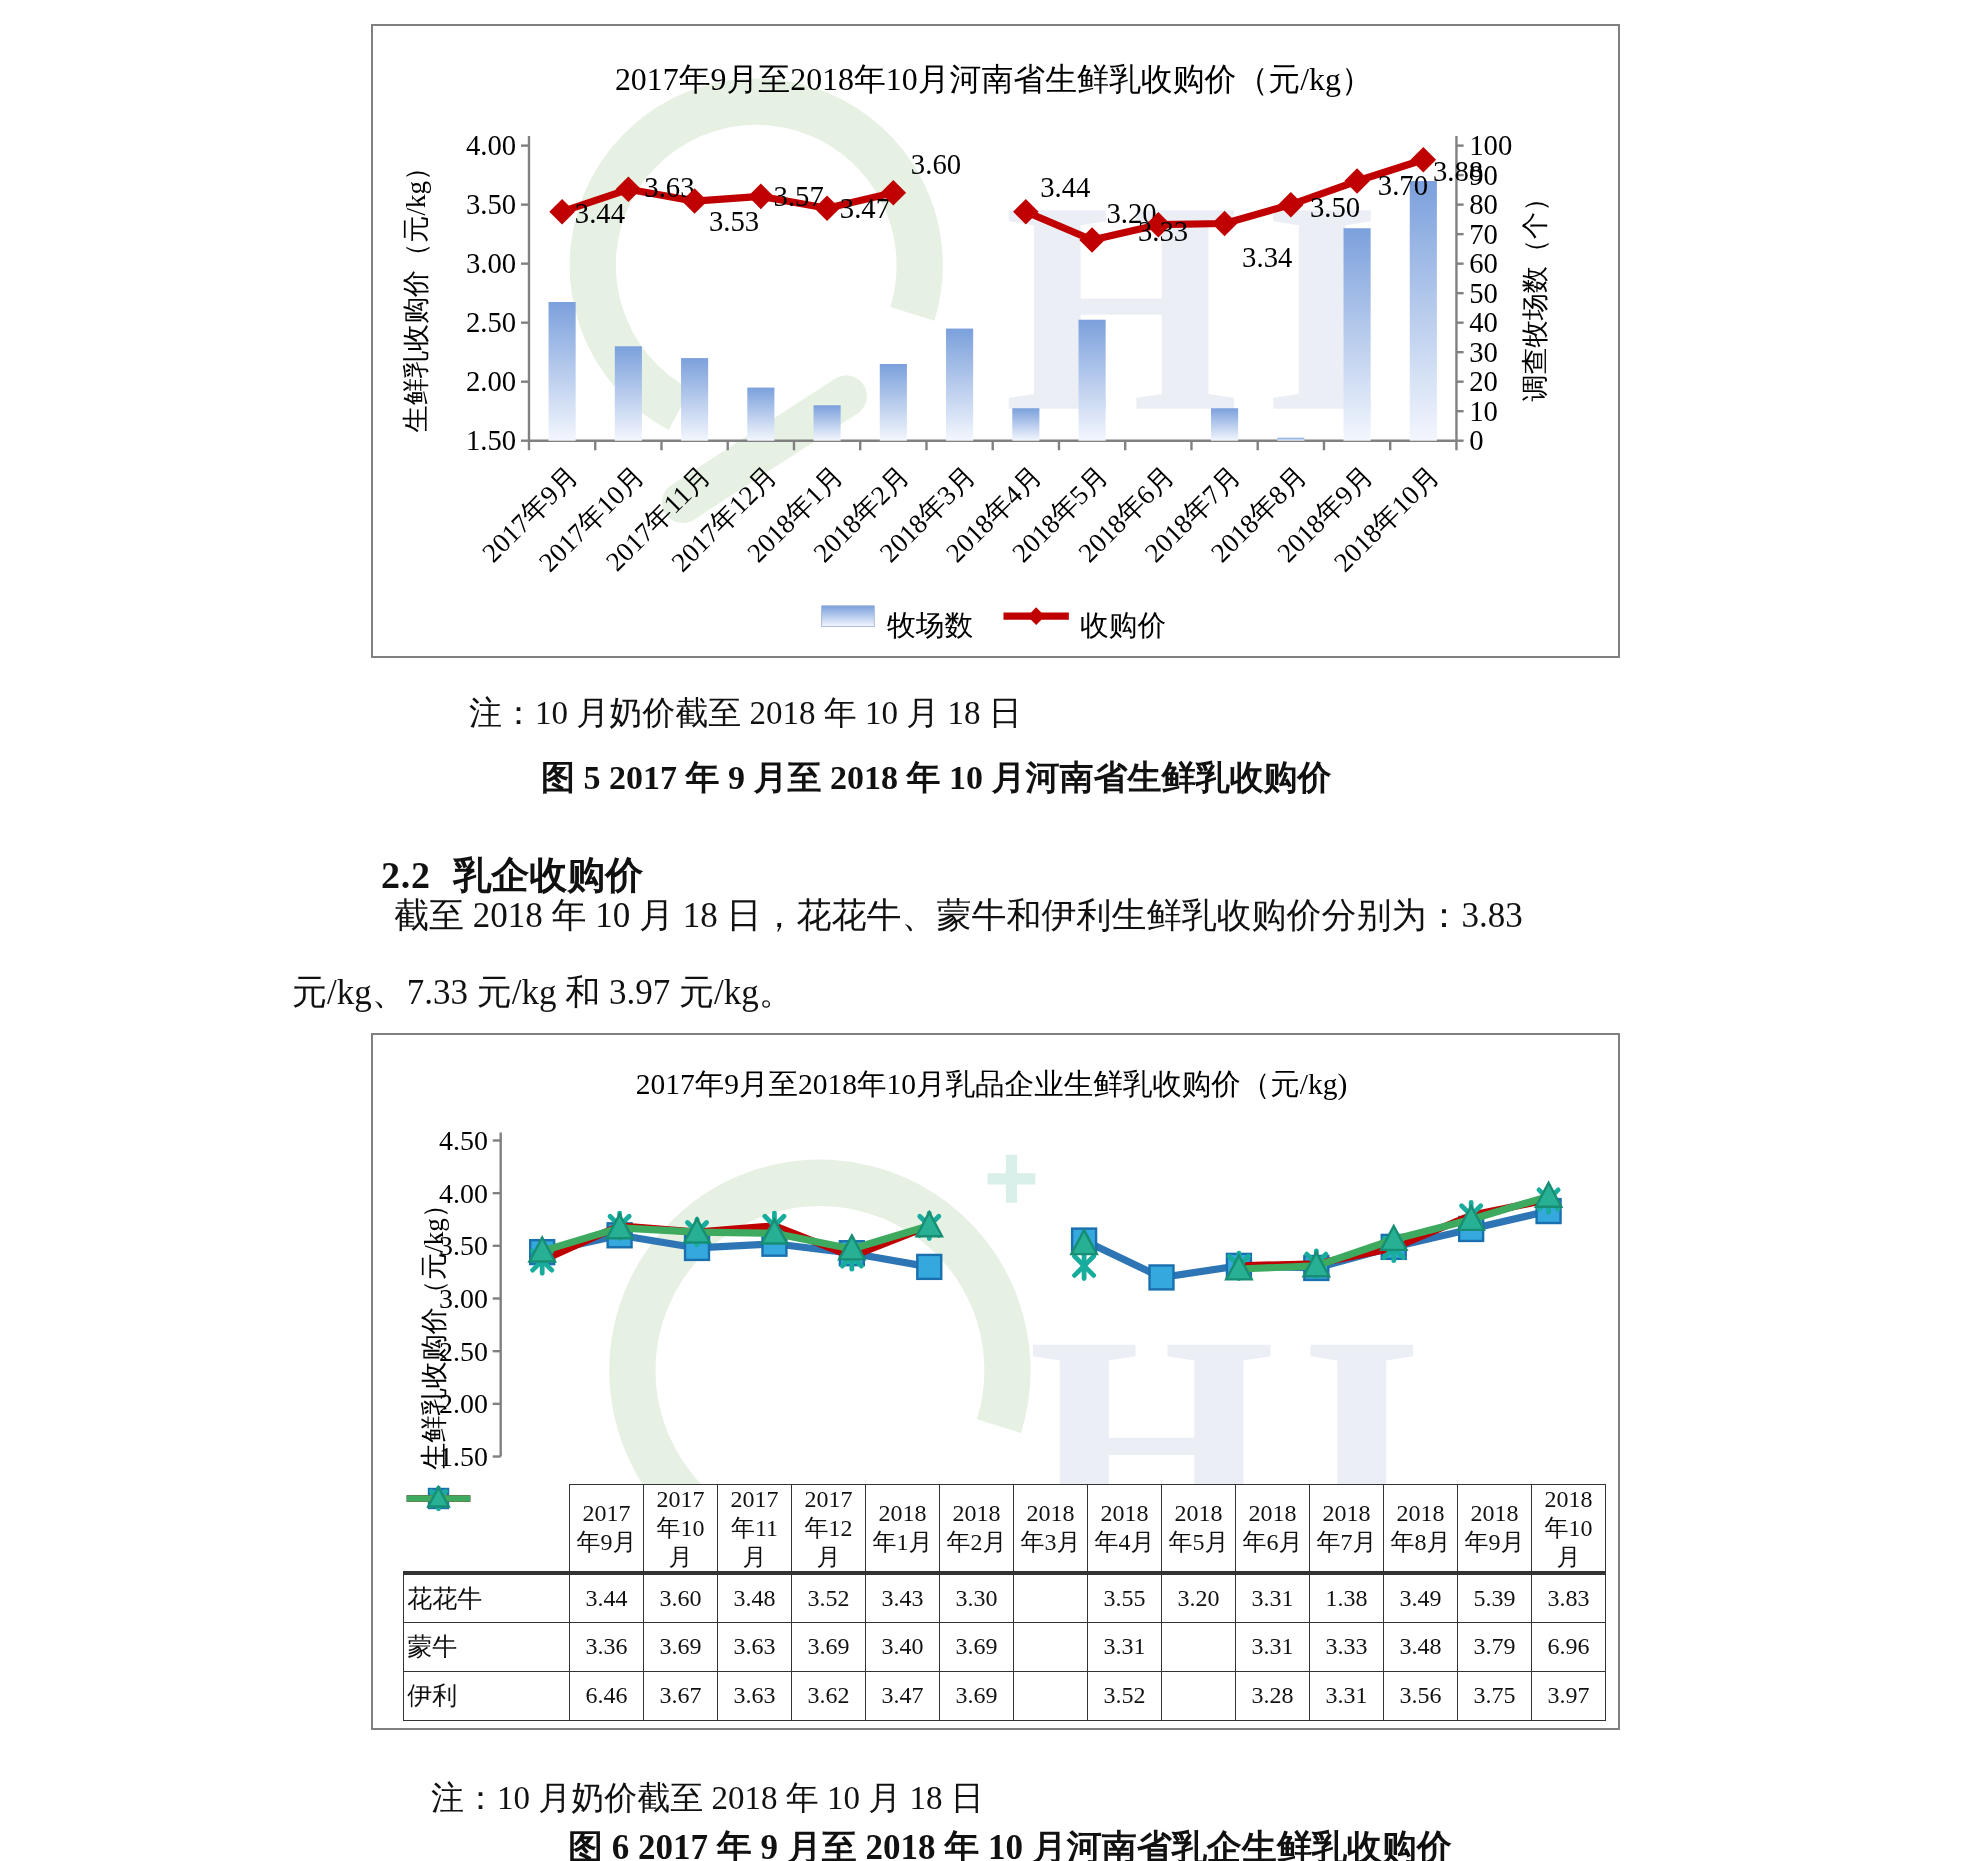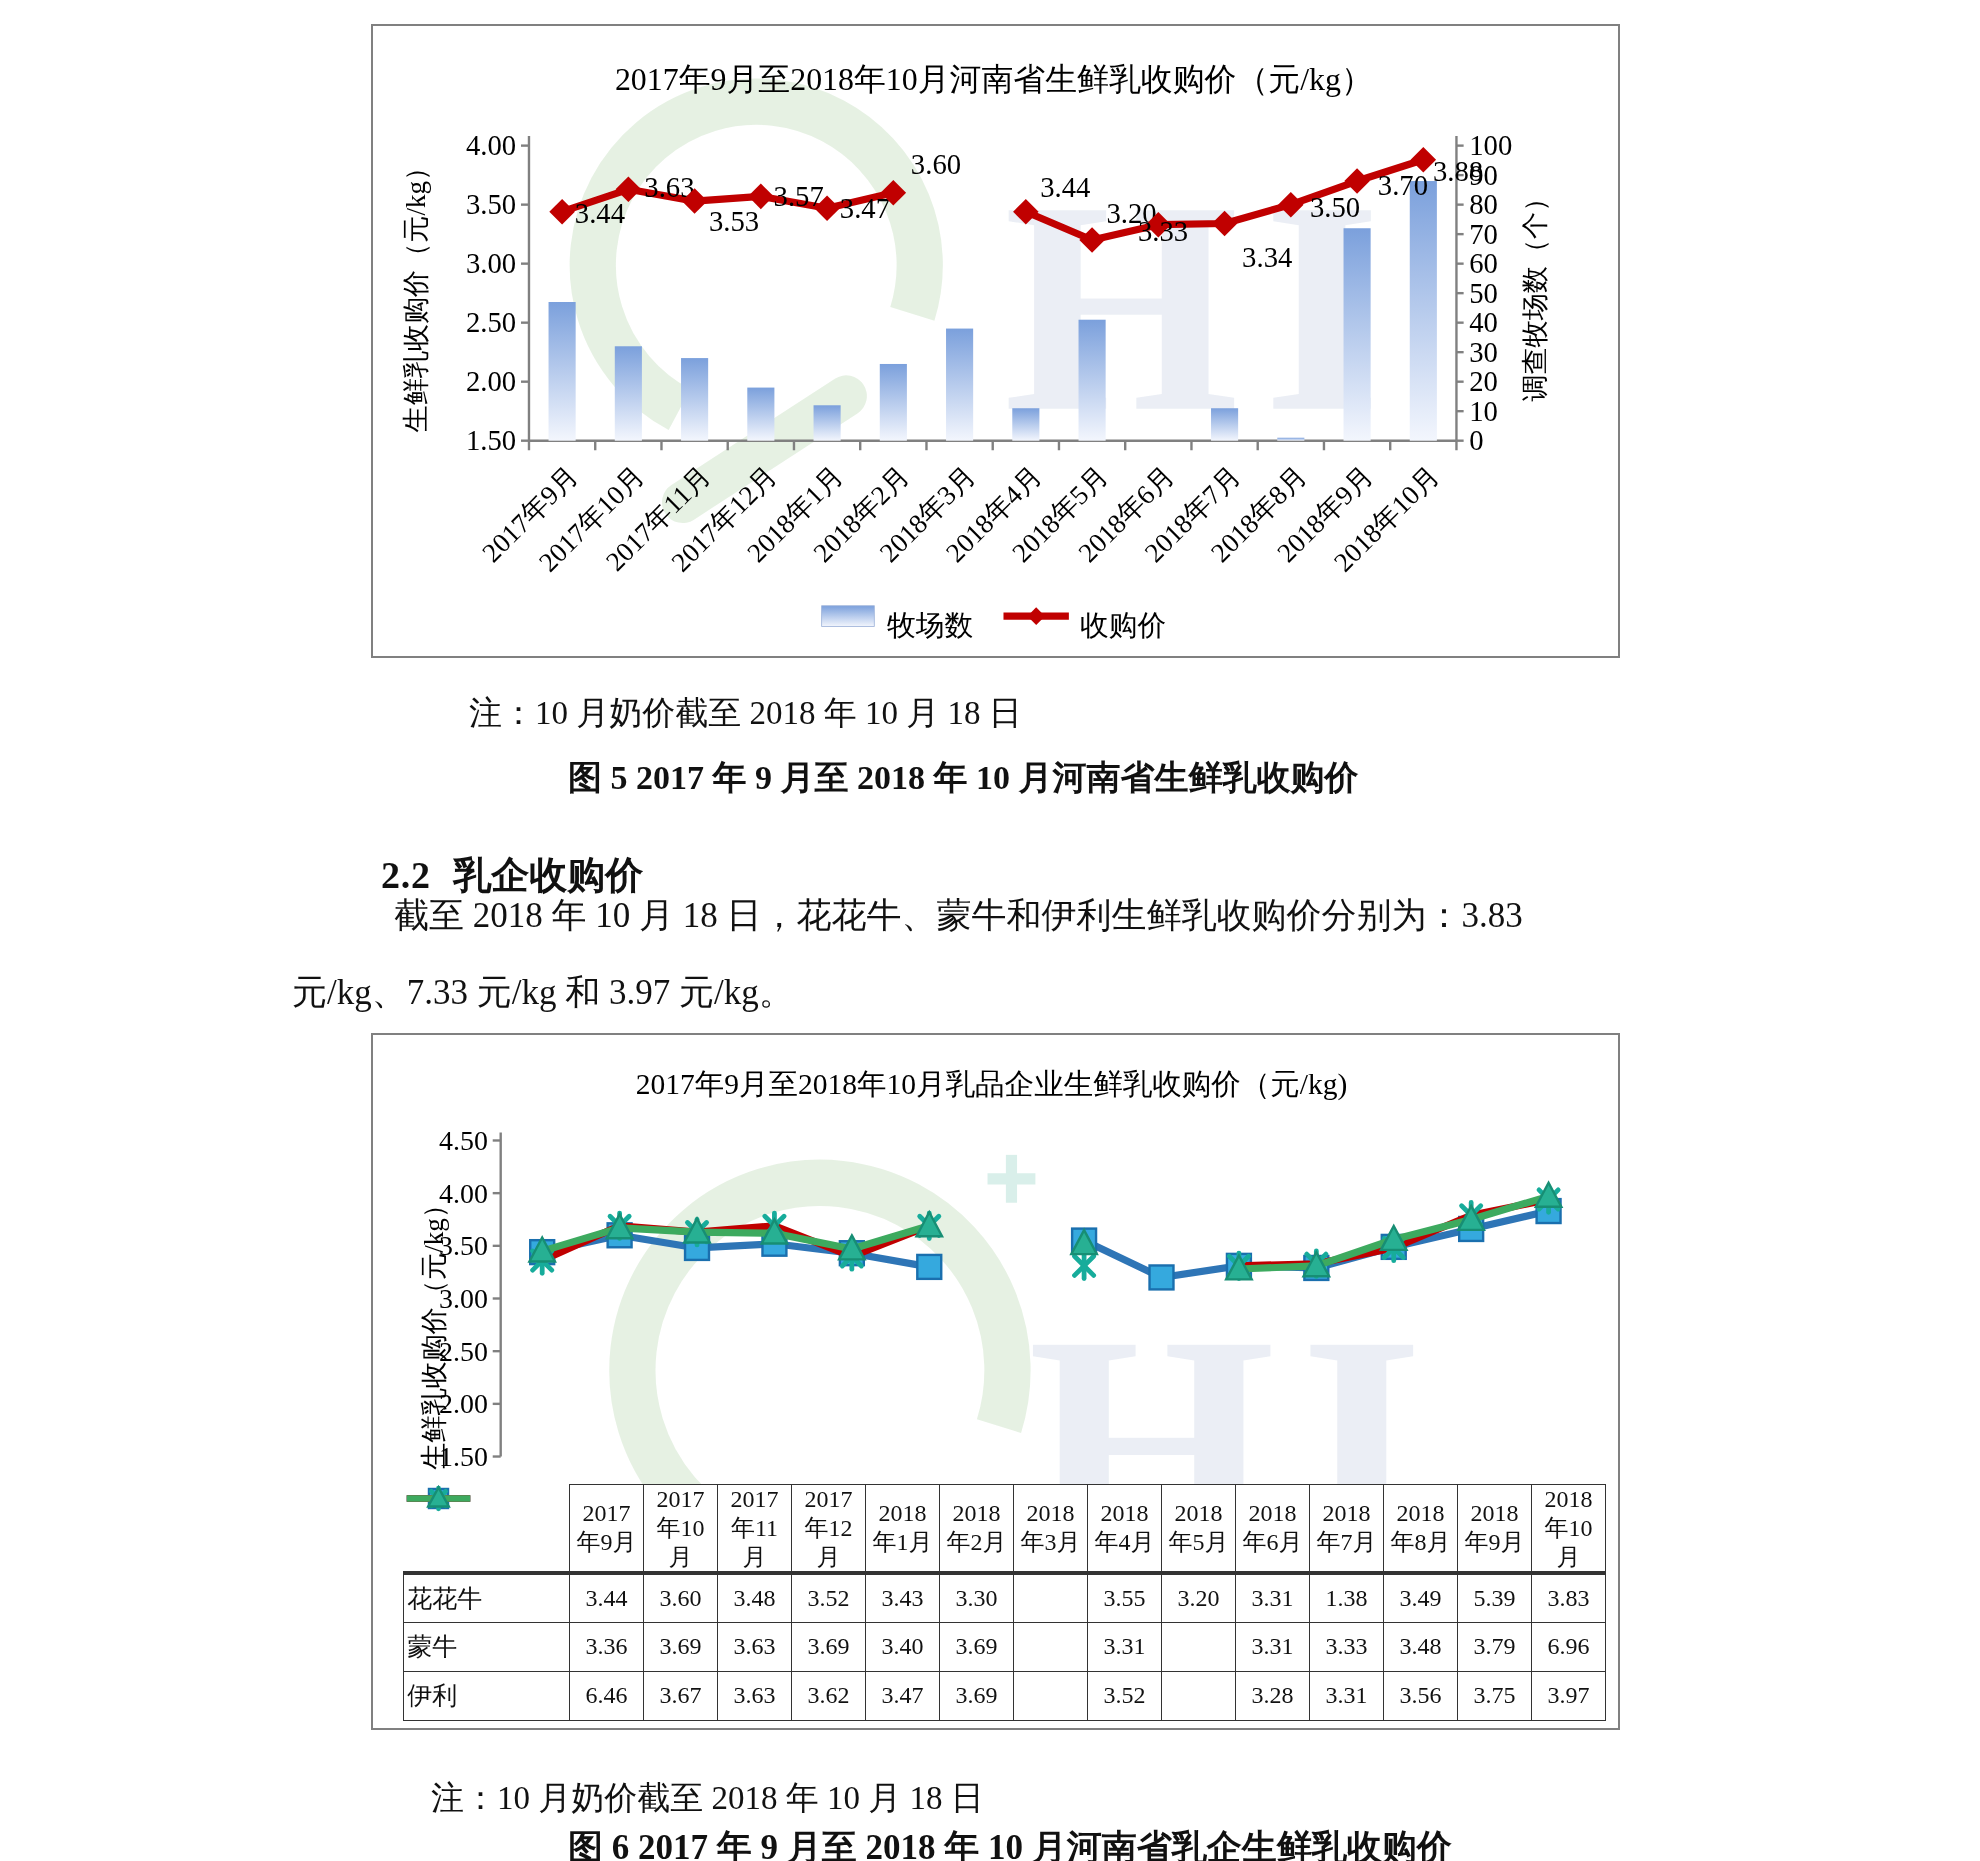--- a/index.html
+++ b/index.html
@@ -5,21 +5,21 @@
   html,body{margin:0;padding:0;background:#ffffff;}
   body{width:1980px;height:1862px;position:relative;overflow:hidden;
        font-family:"Liberation Serif","DejaVu Serif",serif;color:#111;}
   .chart-box{position:absolute;background:#fff;border:2.4px solid #808080;box-sizing:border-box;}
   #chart1-box{left:371px;top:24px;width:1249px;height:634px;}
   #chart2-box{left:371px;top:1033px;width:1249px;height:697px;}
   #chart1-box svg,#chart2-box svg{position:absolute;left:0;top:0;}
   .note{position:absolute;font-size:33px;white-space:nowrap;}
   .caption{position:absolute;font-size:34px;font-weight:bold;white-space:nowrap;}
   #note-top{left:469px;top:691px;}
-  #fig5-caption{left:541px;top:755px;margin-left:27px;}
+  #fig5-caption{left:541px;top:755px;}
   #section-heading{position:absolute;left:381px;top:812px;font-size:38px;font-weight:bold;white-space:nowrap;margin-top:38px;}
   #section-heading .num{letter-spacing:0.8px;margin-right:22.3px;}
   .para{position:absolute;font-size:35px;white-space:nowrap;}
   #para-line1{left:394px;top:892px;text-align:right;}
   #para-line2{left:292px;top:969px;}
   #note-bottom{left:431px;top:1776px;}
   #fig6-caption{left:568px;top:1824px;font-size:35px;}
 
   
   #c2table{position:absolute;left:30px;top:449px;border-collapse:collapse;table-layout:fixed;

